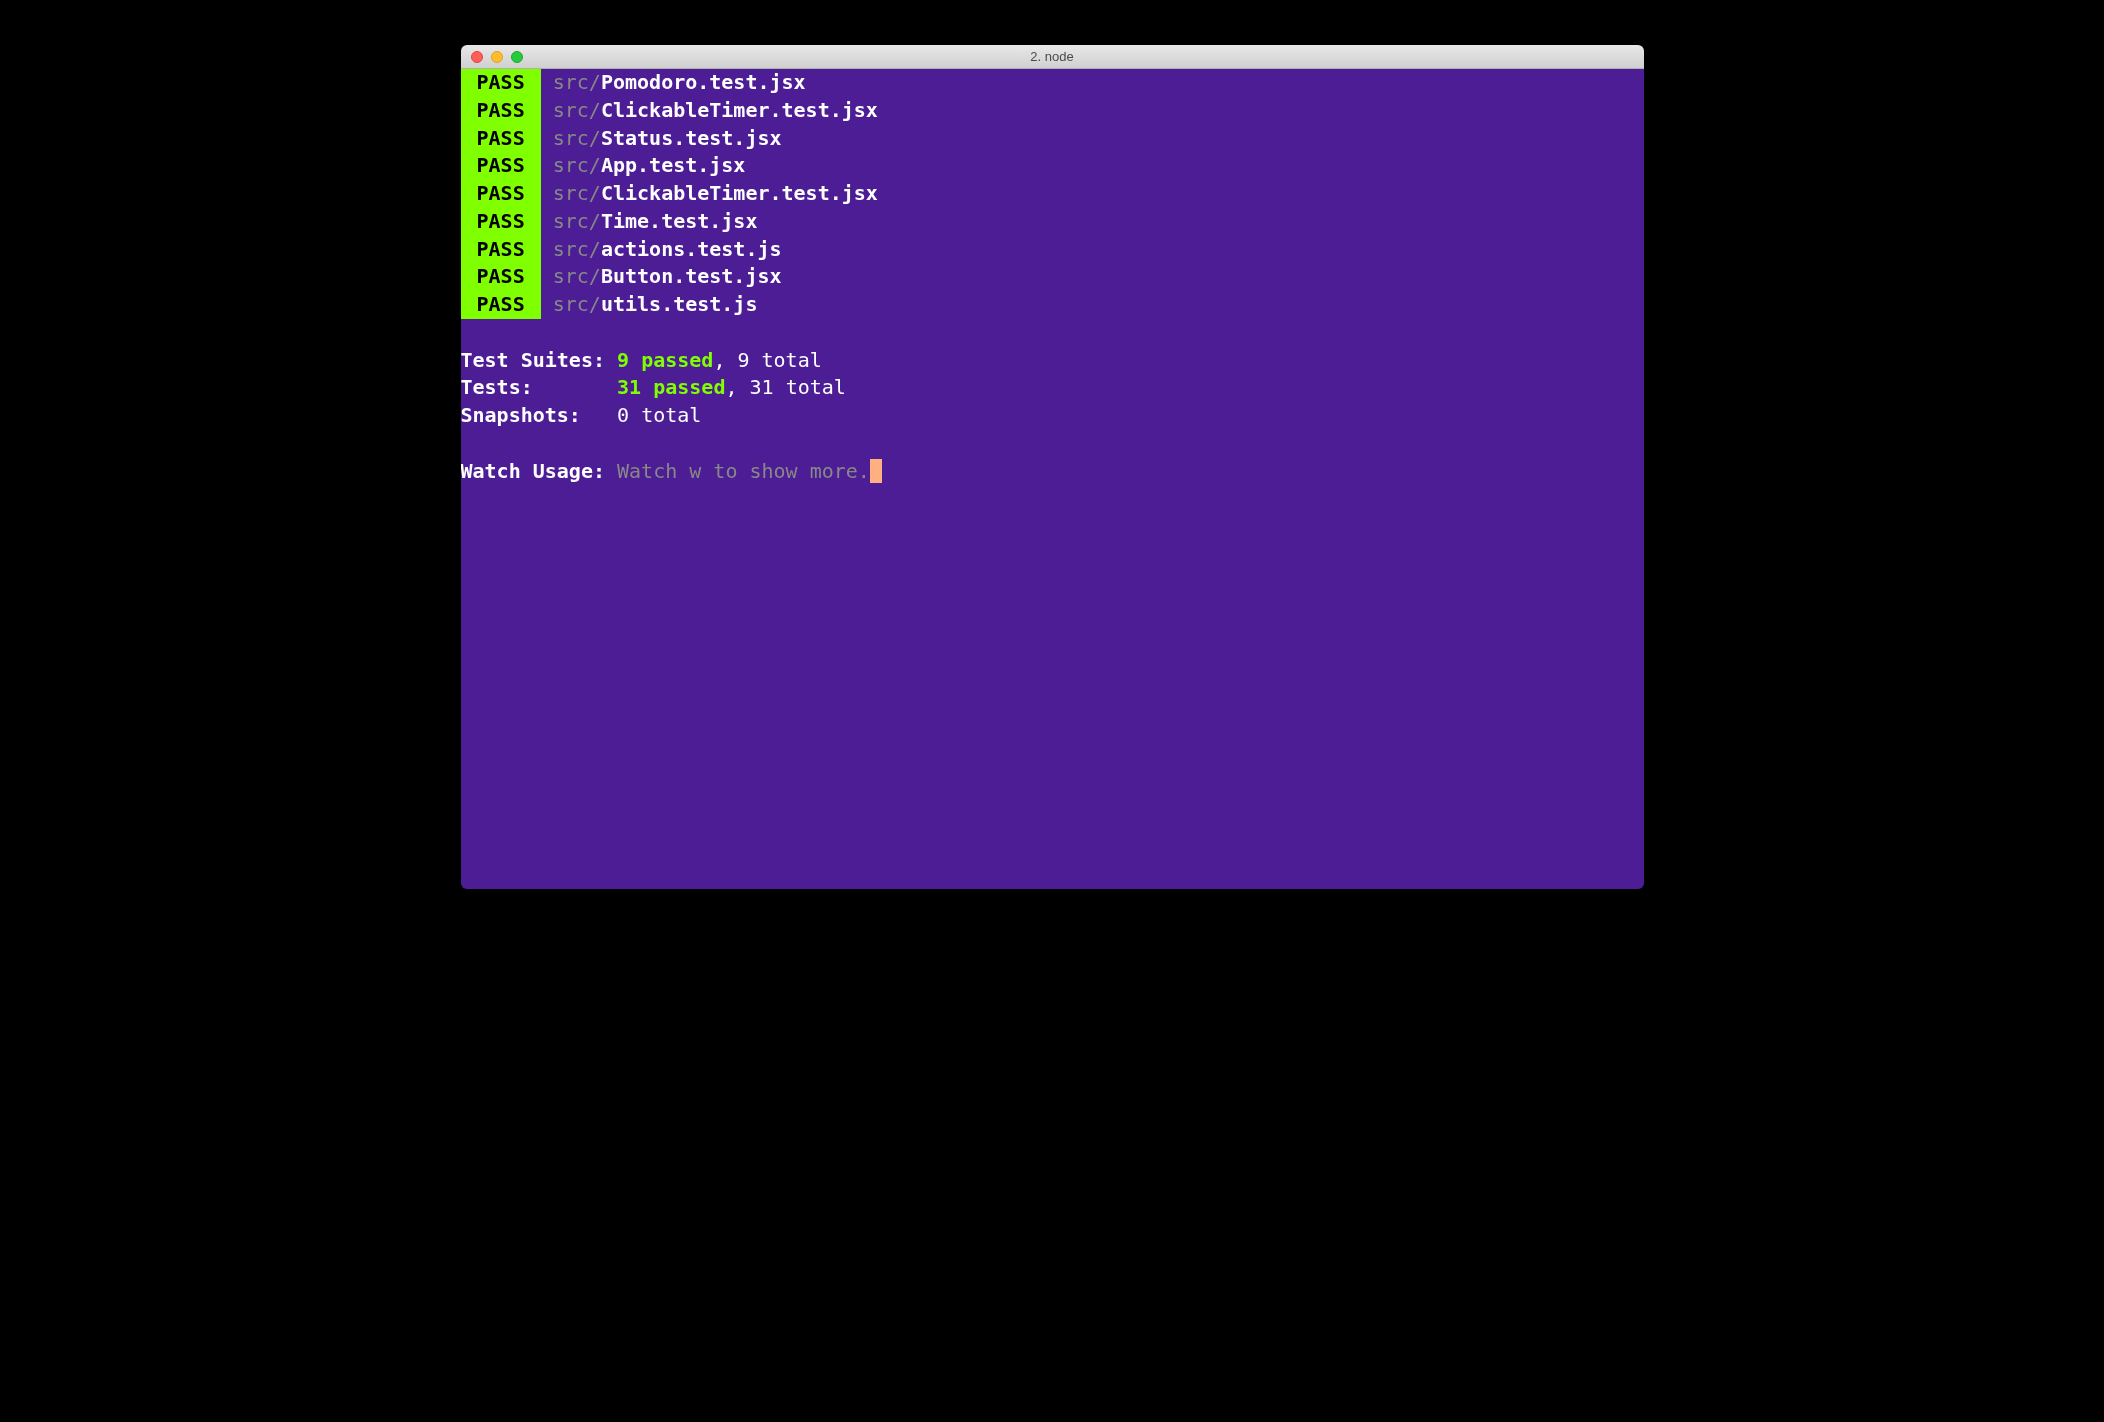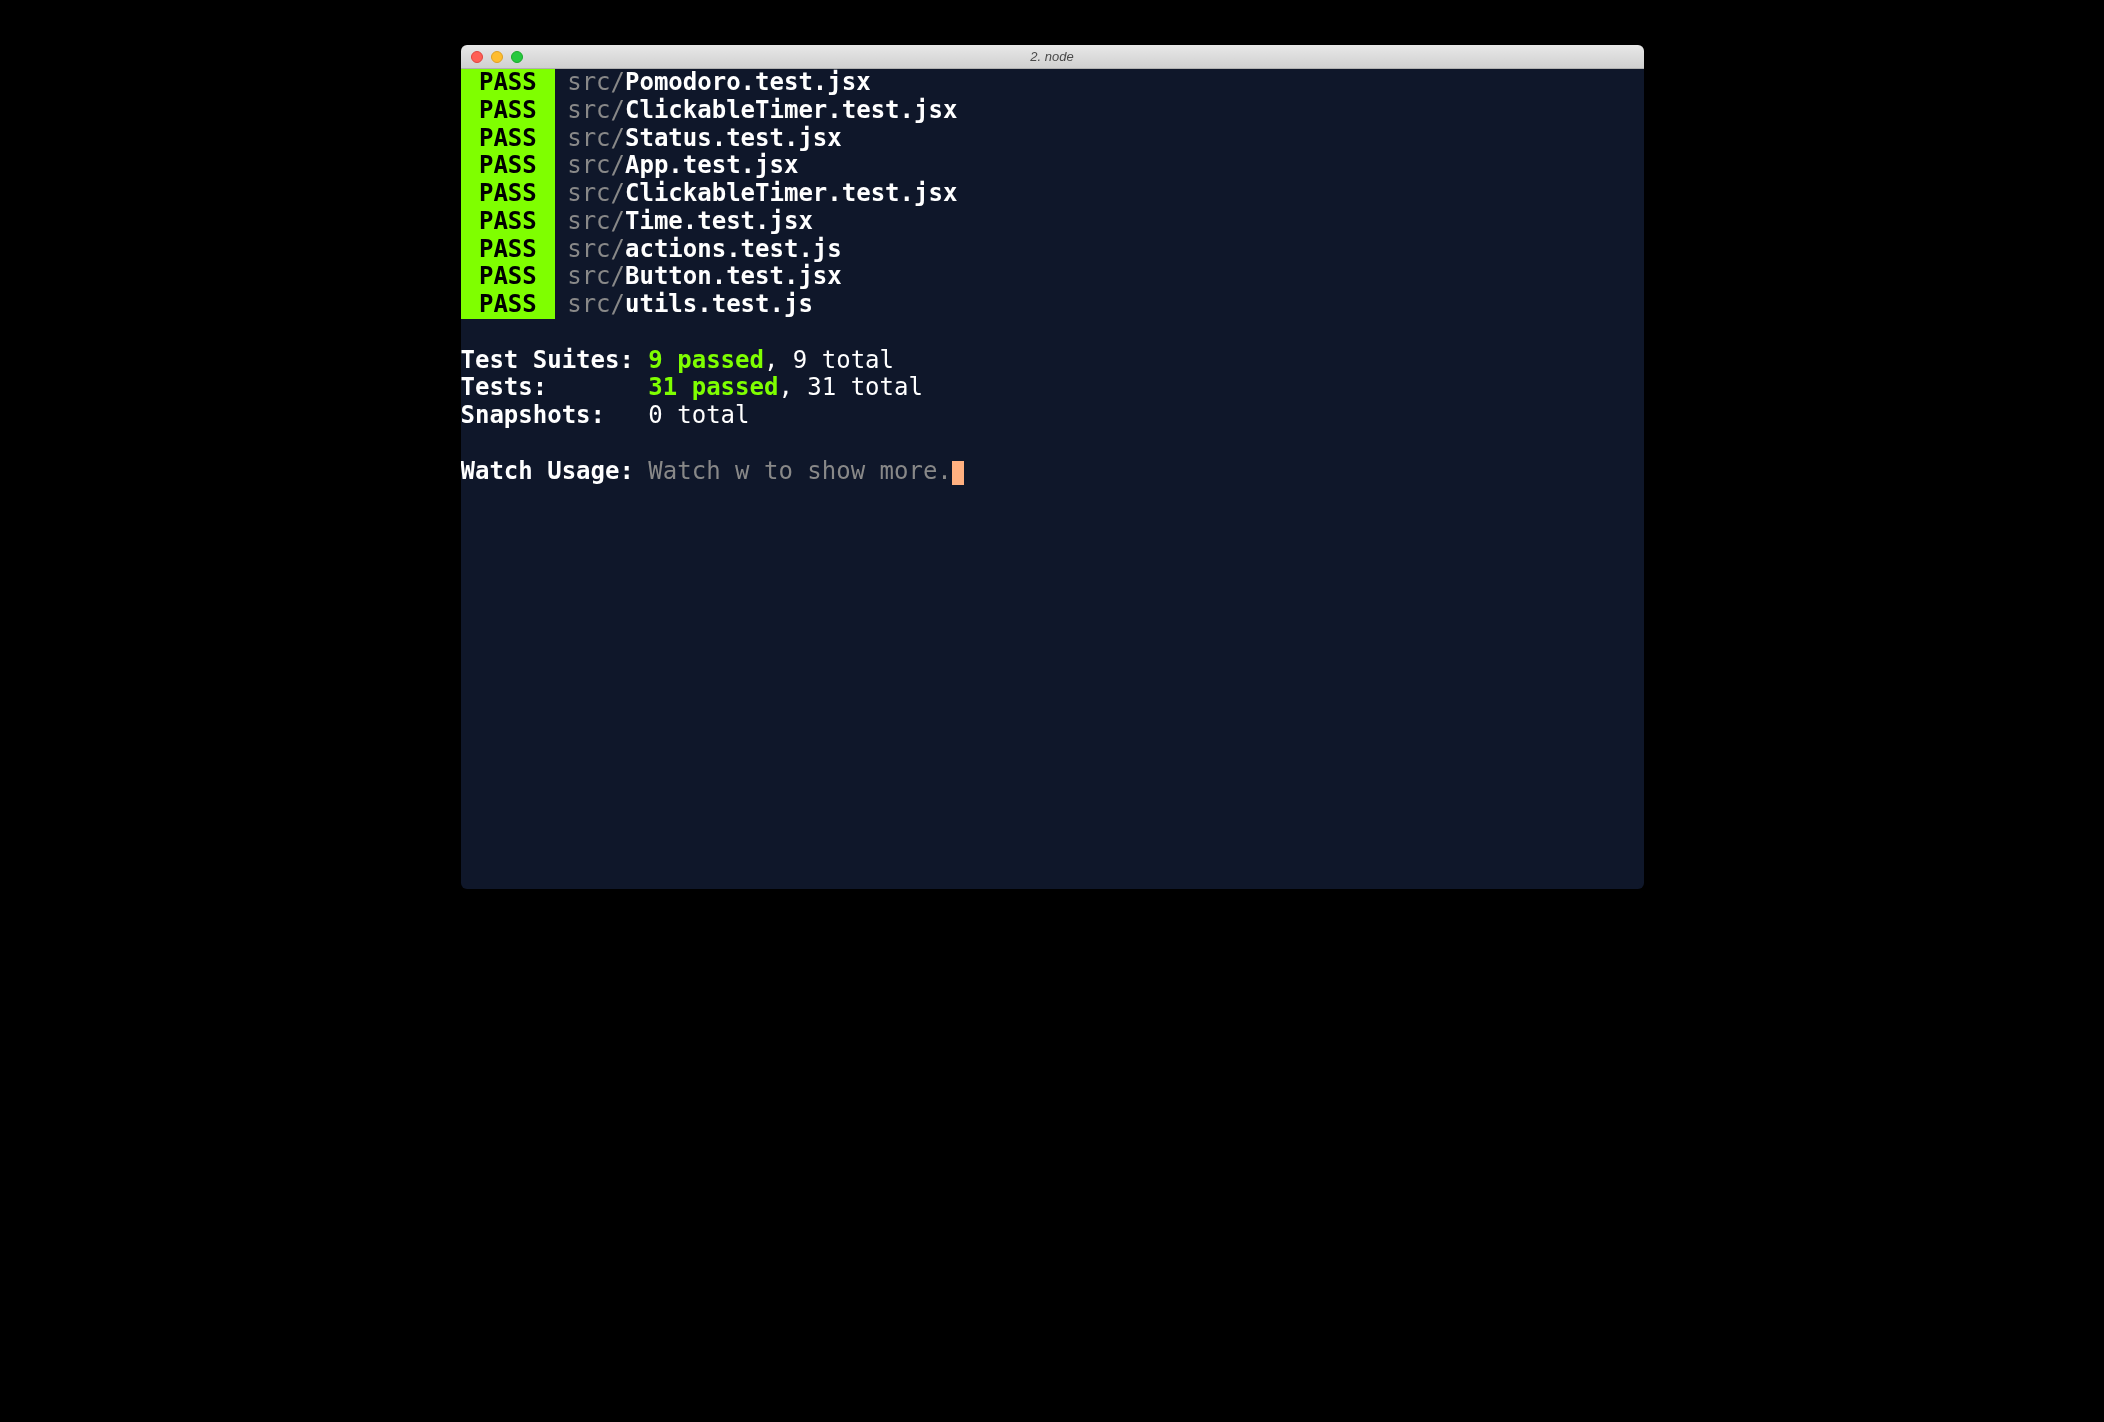--- a/index.html
+++ b/index.html
@@ -21,21 +21,20 @@
       overflow: hidden;
       box-shadow: 0 10px 40px rgba(0,0,0,0.5);
     }
     .titlebar {
       background: linear-gradient(to bottom, #e8e8e8, #d0d0d0);
       height: 24px;
       display: flex;
       align-items: center;
       position: relative;
       border-bottom: 1px solid #b0b0b0;
-      font-style: italic;
     }
     .traffic-lights {
       display: flex;
       gap: 8px;
       padding-left: 10px;
     }
     .traffic-light {
       width: 12px;
       height: 12px;
       border-radius: 50%;
@@ -47,23 +46,23 @@
       position: absolute;
       left: 0;
       right: 0;
       text-align: center;
       font-family: -apple-system, BlinkMacSystemFont, "Segoe UI", sans-serif;
       font-size: 13px;
       color: #4a4a4a;
       pointer-events: none;
     }
     .terminal {
-      background: #0f172a;
+      background: #4c1d95;
       padding: 0;
-      font-size: 24px;
+      font-size: 20px;
       line-height: 27.75px;
       min-height: 820px;
     }
     .line {
       white-space: pre;
     }
     .pass-badge {
       background: #7fff00;
       color: #000000;
       font-weight: bold;

